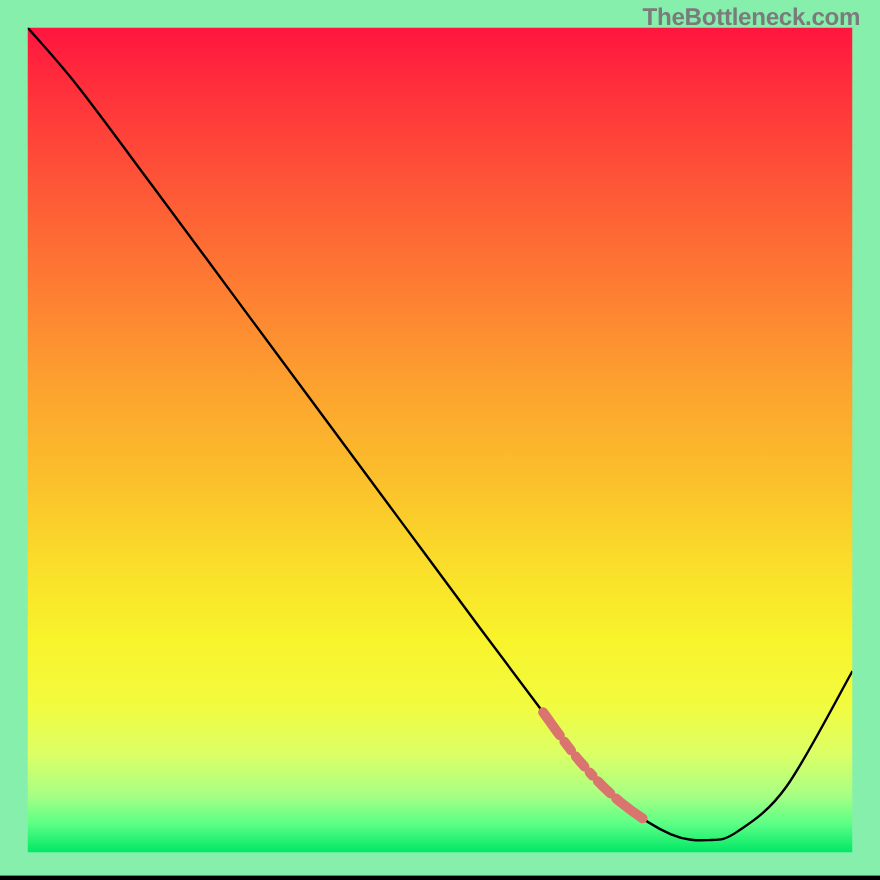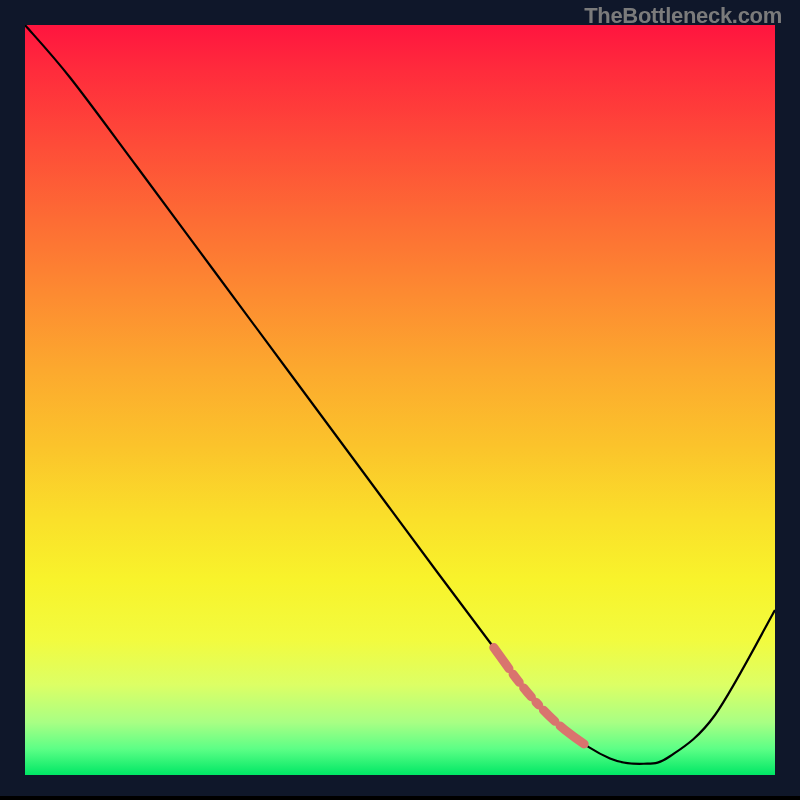--- a/index.html
+++ b/index.html
@@ -1,21 +1,21 @@
 <!DOCTYPE html>
 <html><head>
 <meta charset="utf-8">
 <style>
   * { margin: 0; padding: 0; box-sizing: border-box; }
   html, body { width: 800px; height: 800px; overflow: hidden; background: #000; }
   .frame {
     position: relative;
     width: 800px;
     height: 796px;
-    background: #0f172a;
+    background: #86efac;
   }
   .watermark {
     position: absolute;
     top: 3px;
     right: 18px;
     color: #7b7b7b;
     font-family: Arial, Helvetica, sans-serif;
     font-size: 22px;
     font-weight: 600;
     letter-spacing: -0.3px;

